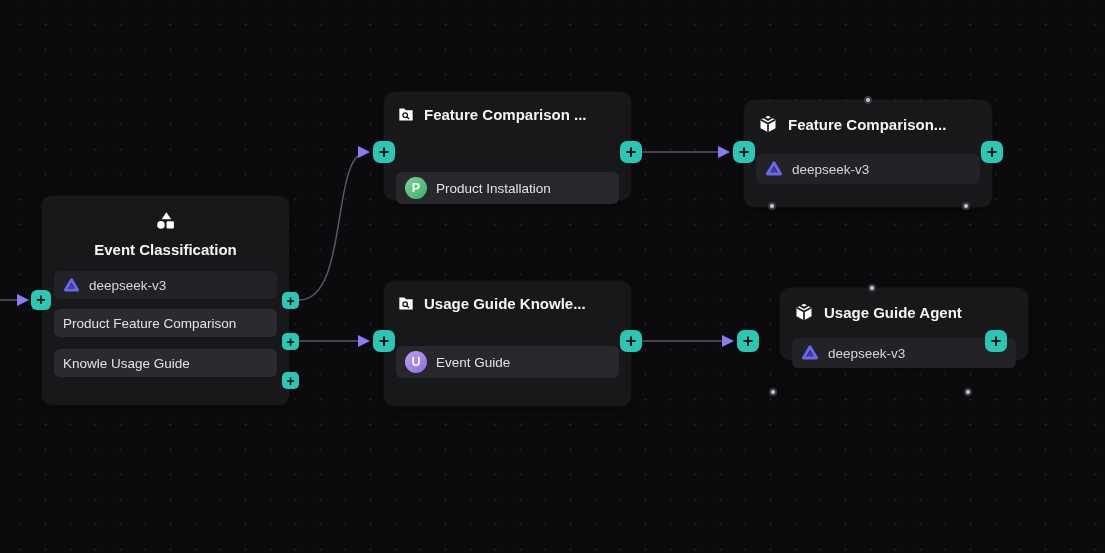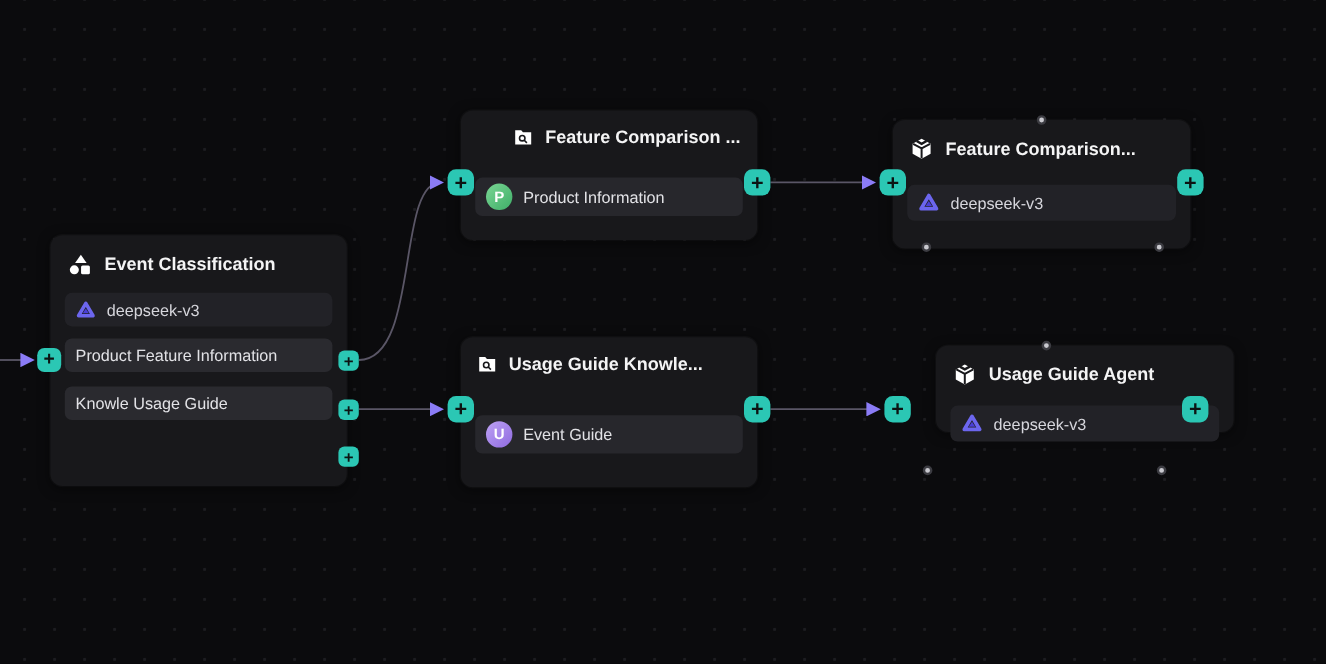--- a/index.html
+++ b/index.html
@@ -78,61 +78,61 @@
       </marker>
     </defs>
     <path d="M 0 300 H 26" style="stroke: var(--edge); stroke-width: 1.5; fill: none;" marker-end="url(#arrow)"></path>
     <path d="M 299 300 C 350 300 330 152 367 152" style="stroke: var(--edge); stroke-width: 1.5; fill: none;" marker-end="url(#arrow)"></path>
     <path d="M 299 341 H 367" style="stroke: var(--edge); stroke-width: 1.5; fill: none;" marker-end="url(#arrow)"></path>
     <path d="M 642 152 H 727" style="stroke: var(--edge); stroke-width: 1.5; fill: none;" marker-end="url(#arrow)"></path>
     <path d="M 642 341 H 731" style="stroke: var(--edge); stroke-width: 1.5; fill: none;" marker-end="url(#arrow)"></path>
   </svg>
 
   <div class="node" style="left:42px; top:196px; width:247px; height:209px;">
-    <div class="node-title" style="margin-bottom:13px;">
+    <div class="node-title" style="margin-bottom:13px;flex-direction:column;">
       <span class="ticon">
         <svg width="21" height="21" viewBox="0 0 24 24">
           <path d="M13 2.5 L18.5 10.5 H7.5 Z" fill="#fff"></path>
           <circle cx="6.8" cy="17" r="4.3" fill="#fff"></circle>
           <rect x="13.2" y="12.8" width="8.4" height="8.4" rx="1.5" fill="#fff"></rect>
         </svg>
       </span>
       <span>Event Classification</span>
     </div>
     <div class="row model-row mb10" style="height:28px;">
       <span class="dsicon">
         <svg width="17" height="17" viewBox="0 0 24 24">
           <path d="M12 4 L20.5 18.5 L3.5 18.5 Z" fill="none" style="stroke: var(--deepseek-logo);" stroke-width="4.2" stroke-linejoin="round"></path>
           <path d="M12 10 L15.6 15.6 H8.4 Z" style="fill: var(--deepseek-logo-dark);"></path>
         </svg>
       </span>
       <span>deepseek-v3</span>
     </div>
     <div class="row class-row">
-      <span>Product Feature Information</span>
+      <span>Product Feature Comparison</span>
     </div>
     <div class="row class-row">
       <span>Knowle Usage Guide</span>
     </div>
   </div>
 
   <div class="node" style="left:384px; top:92px; width:247px; height:108px;">
-    <div class="node-title" style="margin-bottom:25px;justify-content:flex-end;">
+    <div class="node-title" style="margin-bottom:49px;">
       <span class="ticon">
         <svg width="16" height="15" viewBox="0 0 24 22">
           <path d="M2 2 h7.5 l2.2 2.6 H22 a0 0 0 0 1 0 0 V20 H2 Z" fill="#fff" rx="1"></path>
           <circle cx="10.8" cy="12" r="3.4" fill="none" stroke="#18181b" stroke-width="2"></circle>
           <line x1="13.3" y1="14.5" x2="16.6" y2="17.8" stroke="#18181b" stroke-width="2"></line>
         </svg>
       </span>
       <span>Feature Comparison ...</span>
     </div>
     <div class="row" style="height:32px; background:#27272c;">
       <span class="avatar avatar-green">P</span>
-      <span>Product Information</span>
+      <span>Product Installation</span>
     </div>
   </div>
 
   <div class="node" style="left:744px; top:100px; width:248px; height:107px;">
     <div class="node-title" style="margin-bottom:20px;">
       <span class="ticon">
         <svg width="20" height="20" viewBox="0 0 24 24">
           <path d="M12 2 L21 7 V17 L12 22 L3 17 V7 Z" fill="#fff"></path>
           <path d="M3.5 7 L12 11.5 L20.5 7 M12 11.5 V21.5" fill="none" stroke="#18181b" stroke-width="2"></path>
           <path d="M7 4.2 L12 7 L17 4.2" fill="none" stroke="#18181b" stroke-width="2.4"></path>

